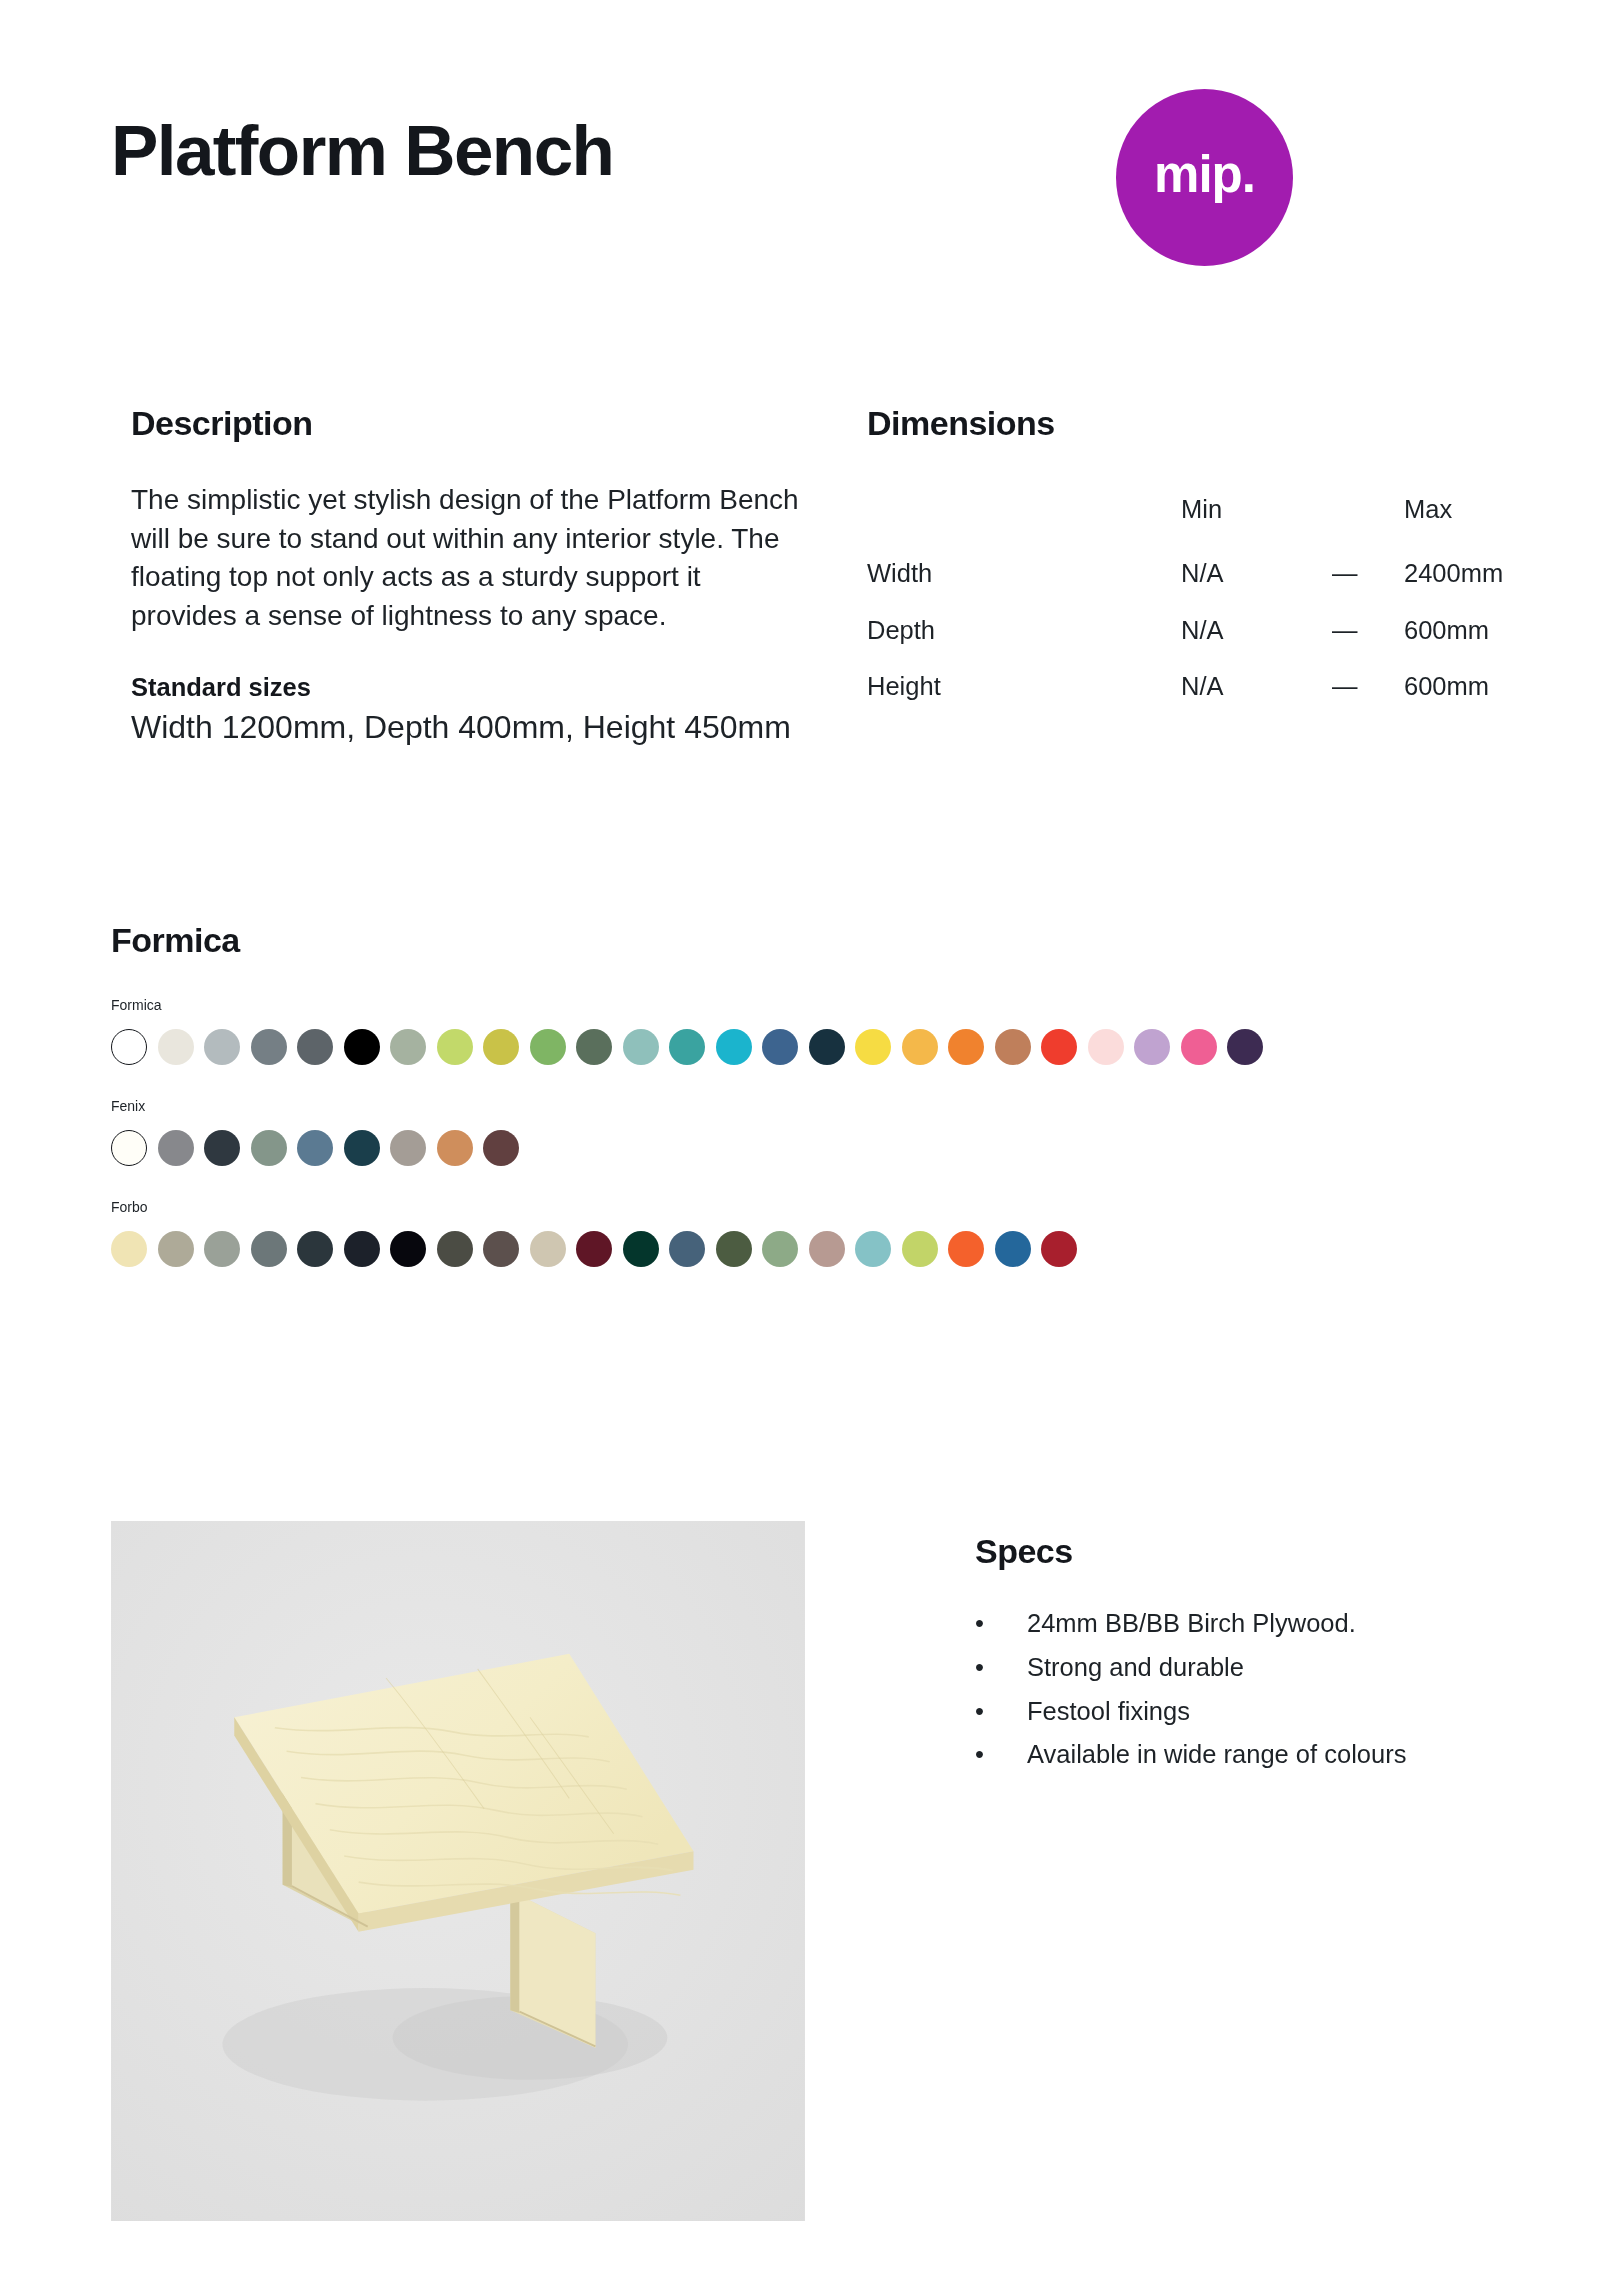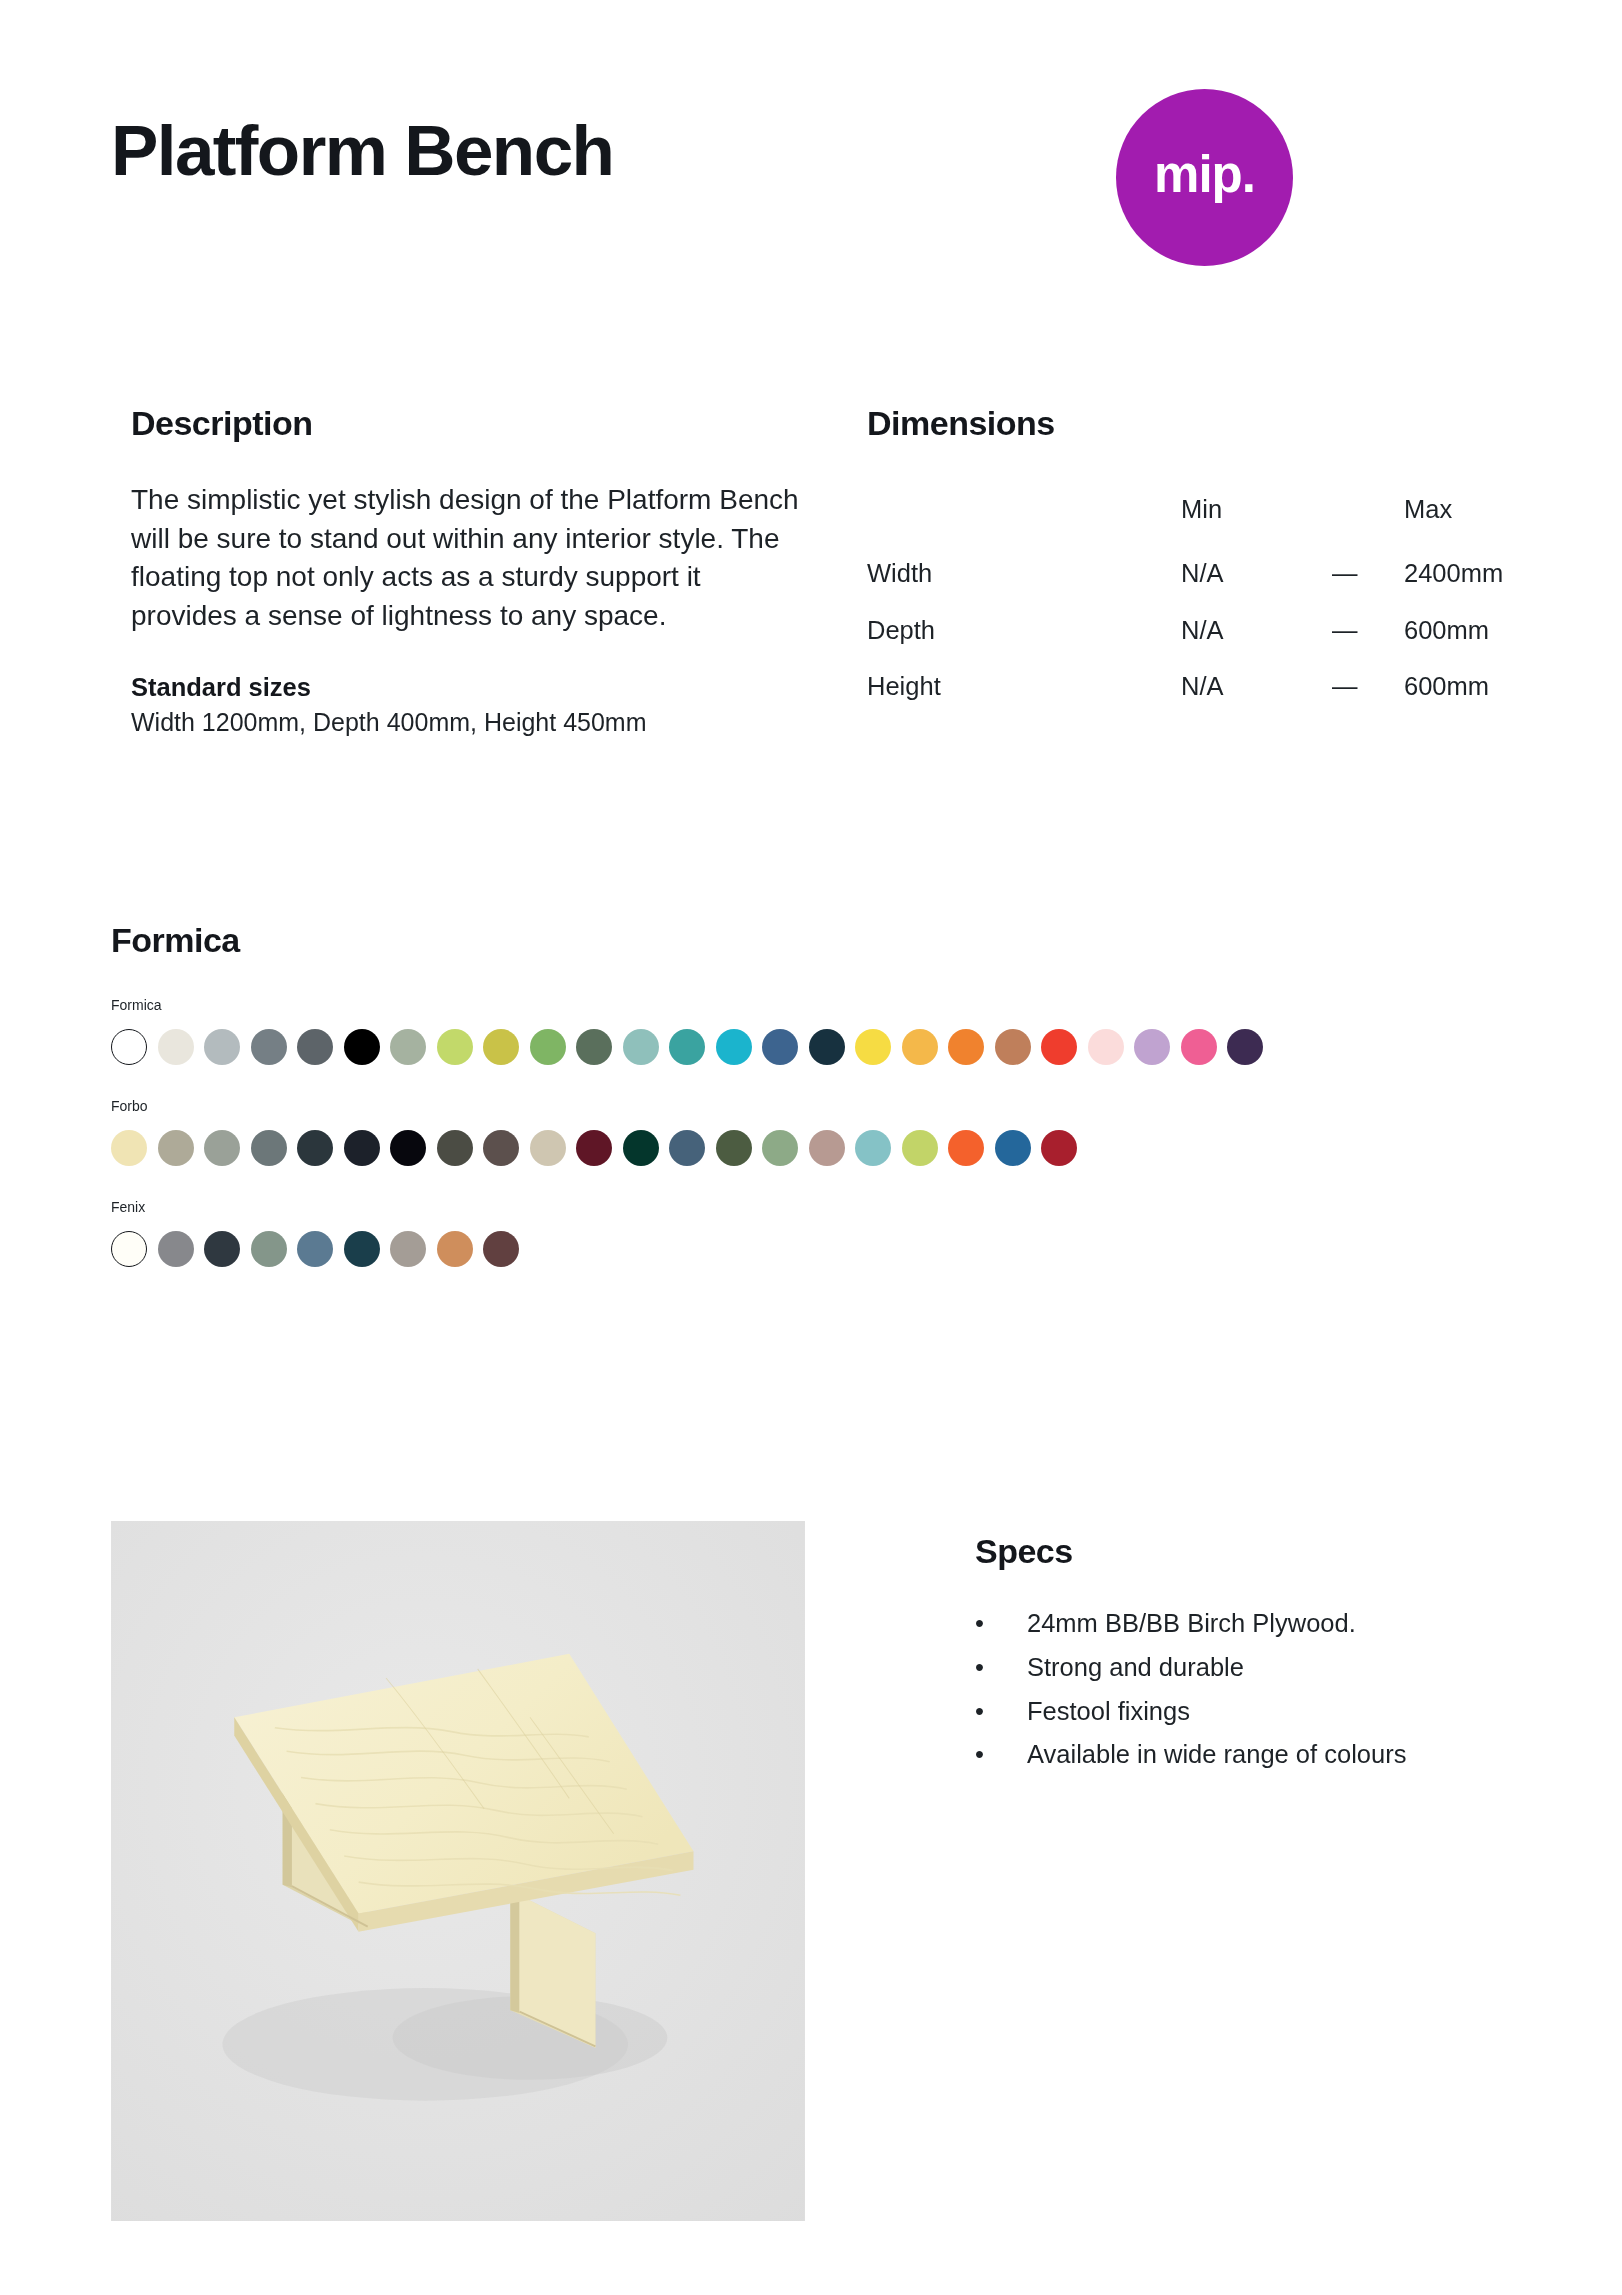--- a/index.html
+++ b/index.html
@@ -40,21 +40,21 @@
   }
 
   .body-copy {
     font-size:28px; line-height:1.38; color:#1d2227;
     max-width:681px;
   }
   .sub-head {
     font-size:25.5px; font-weight:700; line-height:1.38; color:#14171c;
     margin-top:34px;
   }
-  .sub-line { font-size:25px; line-height:1.38; color:#1d2227; }
+  .sub-line { font-size:32px; line-height:1.38; color:#1d2227; }
 
   
   table.dims { width:100%; border-collapse:collapse; }
   table.dims th, table.dims td {
     font-size:25.5px; font-weight:400; color:#1d2227;
     padding:13.7px 0; text-align:left; vertical-align:baseline;
   }
   table.dims thead th { padding-bottom:22px; }
   .c-label { width:314px; }
   .c-min   { width:151px; text-align:right; }
@@ -172,20 +172,35 @@
           <span class="swatch" title="#bf7f5b" style="background: rgb(191, 127, 91);"></span>
           <span class="swatch" title="#ef3d2d" style="background: rgb(239, 61, 45);"></span>
           <span class="swatch" title="#fbdcdb" style="background: rgb(251, 220, 219);"></span>
           <span class="swatch" title="#c0a3d0" style="background: rgb(192, 163, 208);"></span>
           <span class="swatch" title="#ef5f94" style="background: rgb(239, 95, 148);"></span>
           <span class="swatch" title="#3d2b52" style="background: rgb(61, 43, 82);"></span>
         </div>
     </div>
 
     <div class="swatch-group">
+      <div class="swatch-label">Fenix</div>
+      <div class="swatch-row">
+          <span class="swatch outlined" title="#fffef8" style="background: rgb(255, 254, 248);"></span>
+          <span class="swatch" title="#87888c" style="background: rgb(135, 136, 140);"></span>
+          <span class="swatch" title="#2f3840" style="background: rgb(47, 56, 64);"></span>
+          <span class="swatch" title="#84968a" style="background: rgb(132, 150, 138);"></span>
+          <span class="swatch" title="#5b7a92" style="background: rgb(91, 122, 146);"></span>
+          <span class="swatch" title="#1a3e4b" style="background: rgb(26, 62, 75);"></span>
+          <span class="swatch" title="#a49d96" style="background: rgb(164, 157, 150);"></span>
+          <span class="swatch" title="#cf8e5c" style="background: rgb(207, 142, 92);"></span>
+          <span class="swatch" title="#614040" style="background: rgb(97, 64, 64);"></span>
+        </div>
+    </div>
+
+    <div class="swatch-group">
       <div class="swatch-label">Forbo</div>
       <div class="swatch-row">
           <span class="swatch" title="#f0e4b4" style="background: rgb(240, 228, 180);"></span>
           <span class="swatch" title="#aeaa98" style="background: rgb(174, 170, 152);"></span>
           <span class="swatch" title="#9aa198" style="background: rgb(154, 161, 152);"></span>
           <span class="swatch" title="#6c7779" style="background: rgb(108, 119, 121);"></span>
           <span class="swatch" title="#2b363c" style="background: rgb(43, 54, 60);"></span>
           <span class="swatch" title="#1c212a" style="background: rgb(28, 33, 42);"></span>
           <span class="swatch" title="#07070d" style="background: rgb(7, 7, 13);"></span>
           <span class="swatch" title="#4b4c44" style="background: rgb(75, 76, 68);"></span>
@@ -197,35 +212,20 @@
           <span class="swatch" title="#4c5c41" style="background: rgb(76, 92, 65);"></span>
           <span class="swatch" title="#8daa87" style="background: rgb(141, 170, 135);"></span>
           <span class="swatch" title="#b79a92" style="background: rgb(183, 154, 146);"></span>
           <span class="swatch" title="#85c2c6" style="background: rgb(133, 194, 198);"></span>
           <span class="swatch" title="#c2d468" style="background: rgb(194, 212, 104);"></span>
           <span class="swatch" title="#f4612c" style="background: rgb(244, 97, 44);"></span>
           <span class="swatch" title="#24679b" style="background: rgb(36, 103, 155);"></span>
           <span class="swatch" title="#a81f2d" style="background: rgb(168, 31, 45);"></span>
         </div>
     </div>
-
-    <div class="swatch-group">
-      <div class="swatch-label">Fenix</div>
-      <div class="swatch-row">
-          <span class="swatch outlined" title="#fffef8" style="background: rgb(255, 254, 248);"></span>
-          <span class="swatch" title="#87888c" style="background: rgb(135, 136, 140);"></span>
-          <span class="swatch" title="#2f3840" style="background: rgb(47, 56, 64);"></span>
-          <span class="swatch" title="#84968a" style="background: rgb(132, 150, 138);"></span>
-          <span class="swatch" title="#5b7a92" style="background: rgb(91, 122, 146);"></span>
-          <span class="swatch" title="#1a3e4b" style="background: rgb(26, 62, 75);"></span>
-          <span class="swatch" title="#a49d96" style="background: rgb(164, 157, 150);"></span>
-          <span class="swatch" title="#cf8e5c" style="background: rgb(207, 142, 92);"></span>
-          <span class="swatch" title="#614040" style="background: rgb(97, 64, 64);"></span>
-        </div>
-    </div>
   </div>
 
   <div class="bottom">
 
     <div class="photo-wrap">
       <div class="photo">
         <svg viewBox="0 0 1060 1070" xmlns="http://www.w3.org/2000/svg">
           <defs>
             <linearGradient id="topg" x1="0" y1="0" x2="1" y2="0.6">
               <stop offset="0" stop-color="#f7f1d4"></stop>

